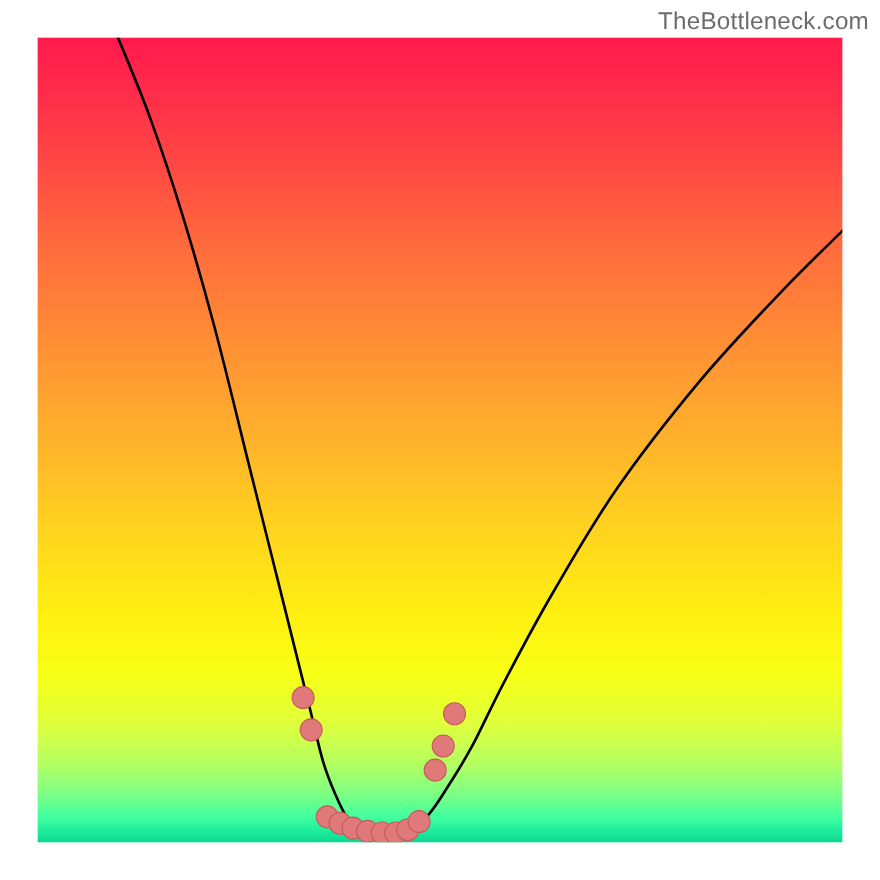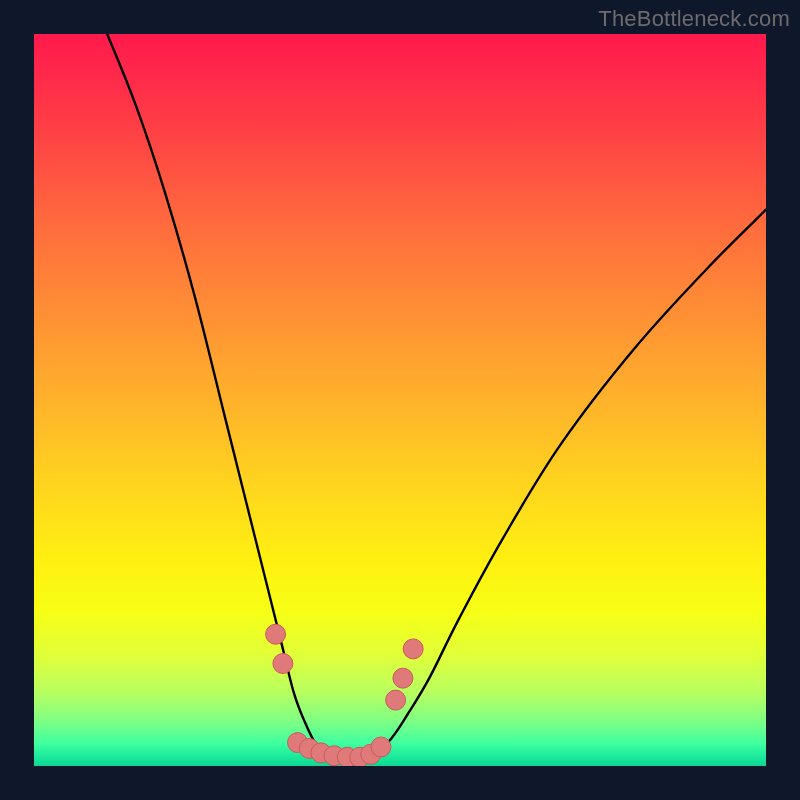--- a/index.html
+++ b/index.html
@@ -8,21 +8,21 @@
     width: 800px;
     height: 800px;
     background: #000;
     overflow: hidden;
     font-family: Arial, Helvetica, sans-serif;
   }
   .frame {
     position: absolute;
     left: 0; top: 0;
     width: 800px; height: 800px;
-    background: #0f172a;
+    background: #ffffff;
   }
   .plot {
     position: absolute;
     left: 34px;
     top: 34px;
     width: 732px;
     height: 732px;
     overflow: hidden;
   }
   .gradient {

